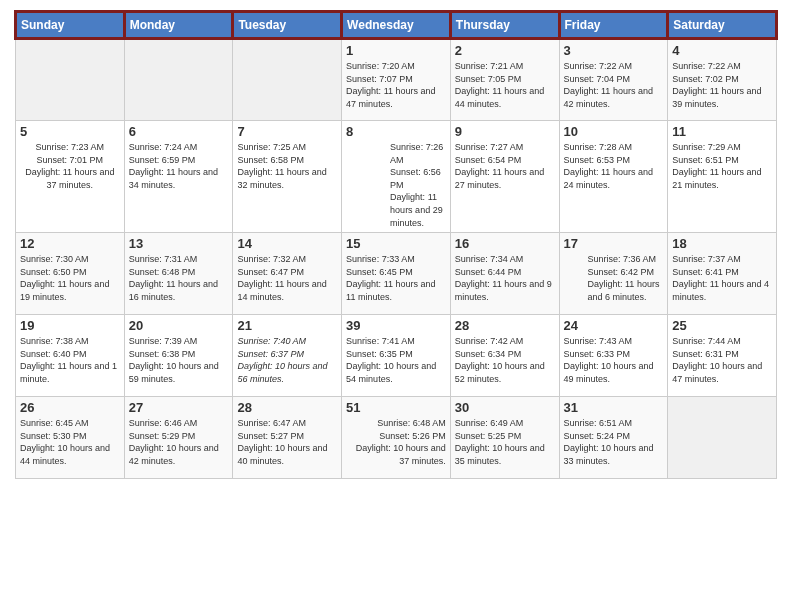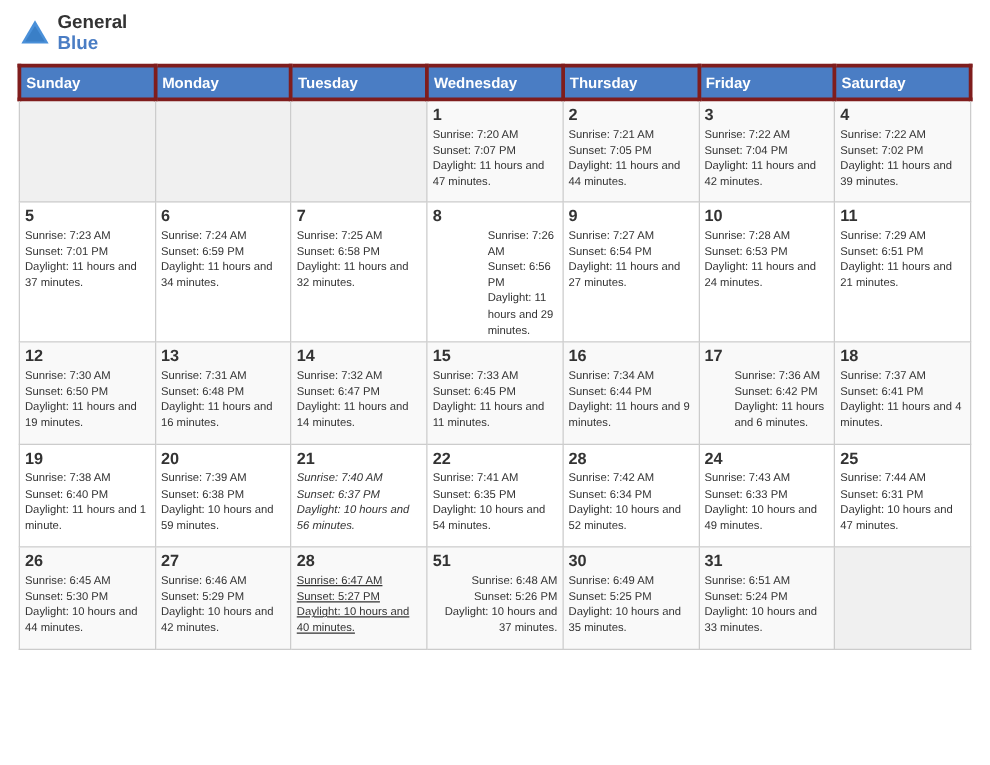--- a/index.html
+++ b/index.html
@@ -83,36 +83,20 @@
       color: #333;
     }
     td.empty {
       background: #f0f0f0 !important;
     }
   </style>
 </head>
 <body>
 
 <div class="page">
-  <div class="header">
-    <div class="logo">
-      <svg class="logo-icon" viewBox="0 0 36 36">
-        <polygon points="18,4 32,28 4,28" fill="#4a90d9"></polygon>
-        <polygon points="18,10 28,26 8,26" fill="#2a6db5" opacity="0.5"></polygon>
-      </svg>
-      <div>
-        <div style="font-size:15px;font-weight:bold;color:#333;line-height:1.1;">General</div>
-        <div style="font-size:15px;font-weight:bold;color:#4a7dc4;line-height:1.1;">Blue</div>
-      </div>
-    </div>
-    <div class="title-block">
-      <div class="cal-title"></div>
-      <div class="cal-subtitle"></div>
-    </div>
-  </div>
 
   <table>
     <thead>
       <tr id="thead-row">
           <th>Sunday</th>
           <th>Monday</th>
           <th>Tuesday</th>
           <th>Wednesday</th>
           <th>Thursday</th>
           <th>Friday</th>
@@ -145,21 +129,21 @@
           <td>
             <span class="day-num">4</span>
             <div class="cell-content" style="white-space: pre-line;">Sunrise: 7:22 AM
 Sunset: 7:02 PM
 Daylight: 11 hours and 39 minutes.</div>
           </td>
         </tr>
         <tr>
           <td>
             <span class="day-num">5</span>
-            <div class="cell-content" style="white-space: pre-line;">Sunrise: 7:23 AM
+            <div class="cell-content" style="white-space: pre-line; text-align: center;">Sunrise: 7:23 AM
 Sunset: 7:01 PM
 Daylight: 11 hours and 37 minutes.</div>
           </td>
           <td>
             <span class="day-num">6</span>
             <div class="cell-content" style="white-space: pre-line;">Sunrise: 7:24 AM
 Sunset: 6:59 PM
 Daylight: 11 hours and 34 minutes.</div>
           </td>
           <td>
@@ -250,21 +234,21 @@
 Sunset: 6:38 PM
 Daylight: 10 hours and 59 minutes.</div>
           </td>
           <td>
             <span class="day-num">21</span>
             <div class="cell-content" style="white-space: pre-line; font-style: italic;">Sunrise: 7:40 AM
 Sunset: 6:37 PM
 Daylight: 10 hours and 56 minutes.</div>
           </td>
           <td>
-            <span class="day-num">22</span>
+            <span class="day-num">39</span>
             <div class="cell-content" style="white-space: pre-line;">Sunrise: 7:41 AM
 Sunset: 6:35 PM
 Daylight: 10 hours and 54 minutes.</div>
           </td>
           <td>
             <span class="day-num">28</span>
             <div class="cell-content" style="white-space: pre-line;">Sunrise: 7:42 AM
 Sunset: 6:34 PM
 Daylight: 10 hours and 52 minutes.</div>
           </td>
@@ -289,21 +273,21 @@
 Daylight: 10 hours and 44 minutes.</div>
           </td>
           <td>
             <span class="day-num">27</span>
             <div class="cell-content" style="white-space: pre-line;">Sunrise: 6:46 AM
 Sunset: 5:29 PM
 Daylight: 10 hours and 42 minutes.</div>
           </td>
           <td>
             <span class="day-num">28</span>
-            <div class="cell-content" style="white-space: pre-line; text-decoration: underline;">Sunrise: 6:47 AM
+            <div class="cell-content" style="white-space: pre-line;">Sunrise: 6:47 AM
 Sunset: 5:27 PM
 Daylight: 10 hours and 40 minutes.</div>
           </td>
           <td>
             <span class="day-num">51</span>
             <div class="cell-content" style="white-space: pre-line; text-align: right;">Sunrise: 6:48 AM
 Sunset: 5:26 PM
 Daylight: 10 hours and 37 minutes.</div>
           </td>
           <td>

